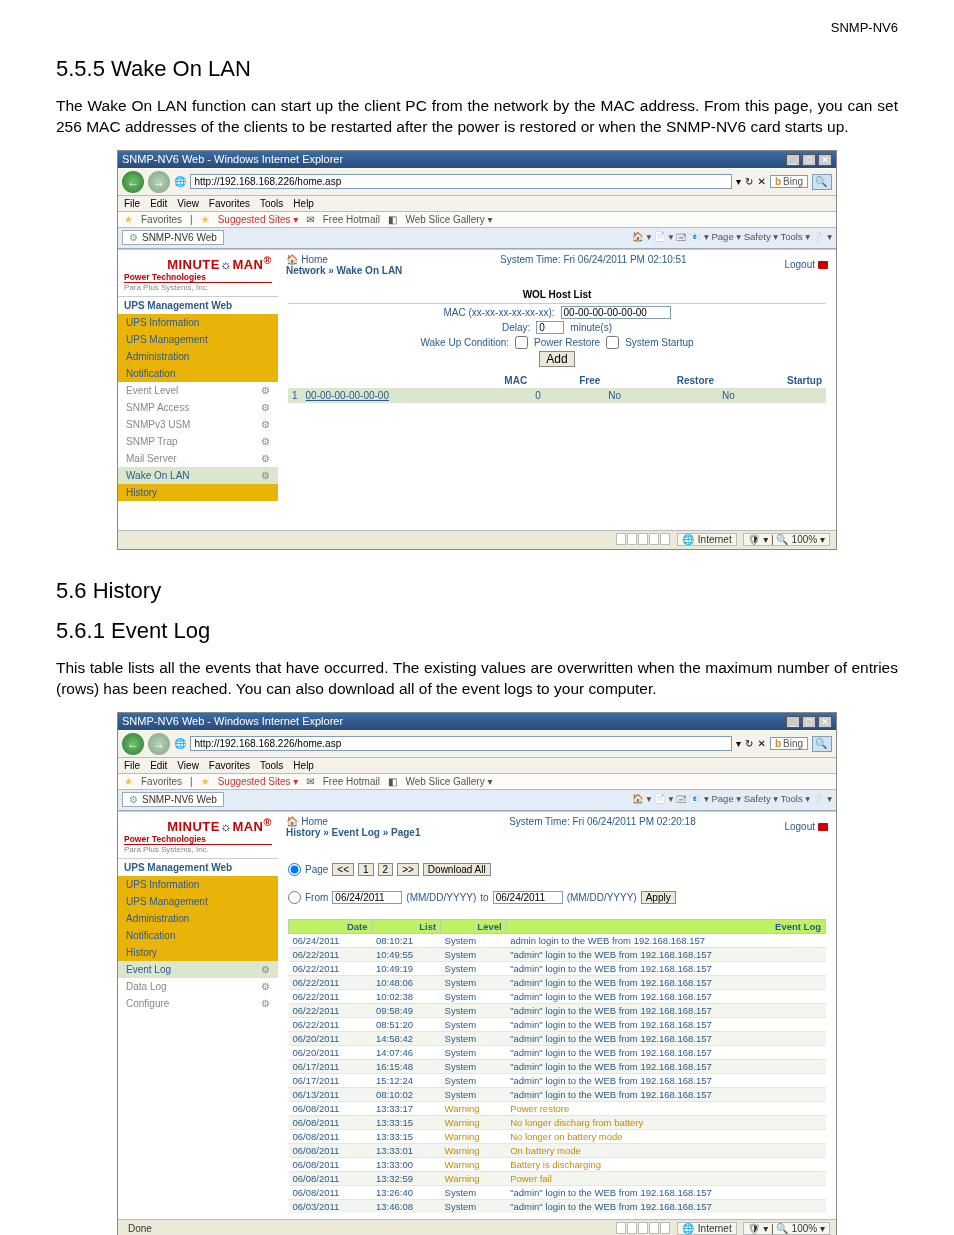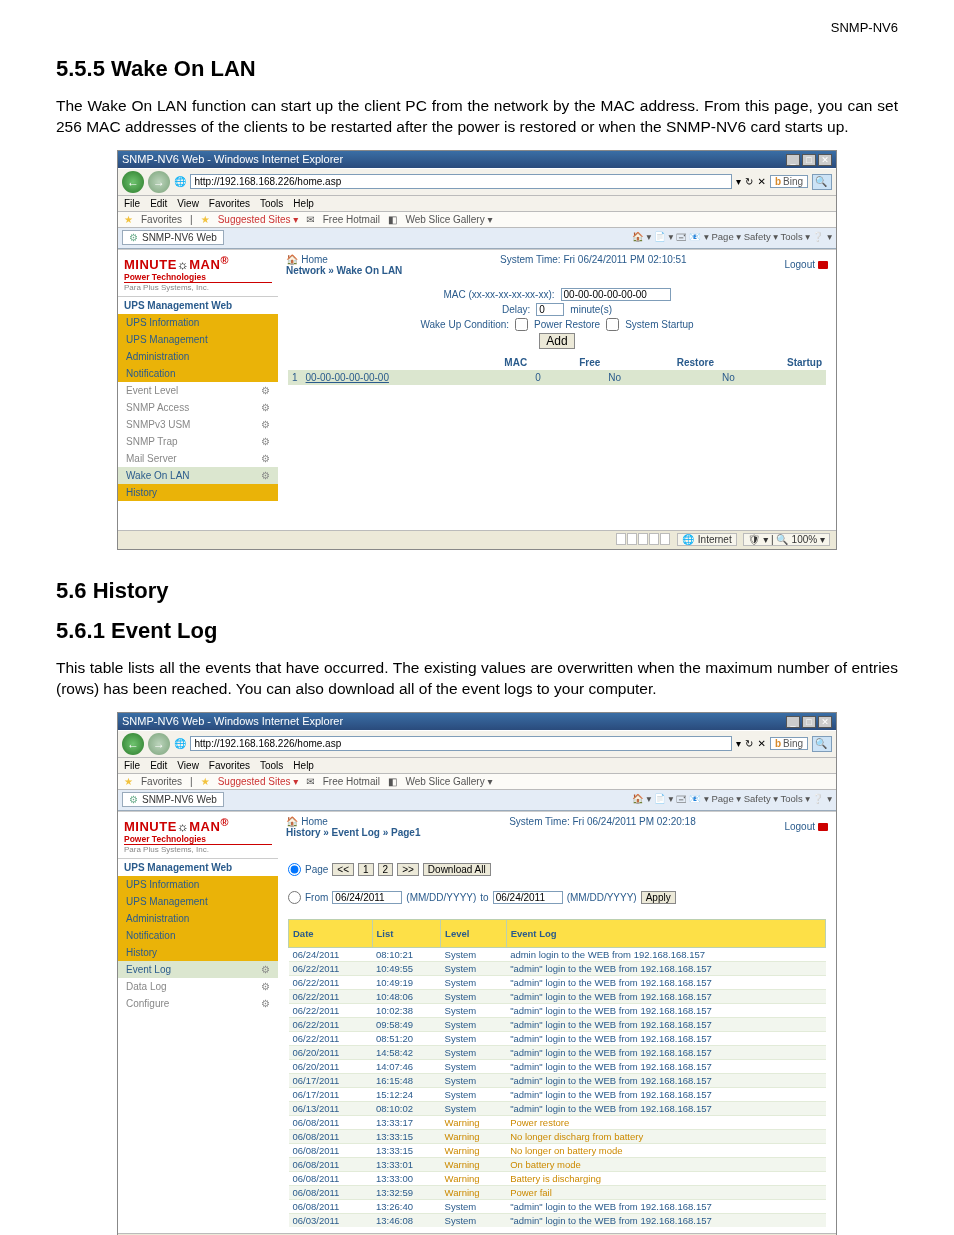--- a/index.html
+++ b/index.html
@@ -1,19 +1,19 @@
 <!DOCTYPE html>
 <html><head>
   <meta charset="utf-8">
   <style>
     * { box-sizing: border-box; margin: 0; padding: 0; }
     body { font-family: Arial, Helvetica, sans-serif; background: #fff; color: #000; width: 954px; }
     .page { padding: 56px 56px 20px 56px; position: relative; }
     .top-right { position: absolute; right: 56px; top: 20px; font-size: 13px; }
-    h2 { font-size: 22px; font-weight: bold; margin-bottom: 14px; }
+    h2 { font-size: 22px; font-weight: normal; margin-bottom: 14px; }
     h2.sub { margin-top: 28px; }
     p { font-size: 15.5px; line-height: 1.35; margin-bottom: 12px; text-align: justify; }
     .figure { display: flex; justify-content: center; margin: 8px 0 18px 0; }
     .ie { border: 1px solid #888; width: 720px; font-size: 10px; background: #ece9d8; }
     .titlebar { background: linear-gradient(#3a6ea5, #2a4b7c); color: #fff; display:flex; justify-content:space-between; padding:2px 4px; font-size:11px; }
     .winbtns span { display:inline-block; width:14px; height:12px; background:#ccc; border:1px solid #555; margin-left:2px; font-size:9px; text-align:center; line-height:10px; font-family:Arial; }
     .addr { display:flex; align-items:center; background:#f4f2eb; padding:2px 4px; border-top:1px solid #fff; border-bottom:1px solid #bbb; gap:4px; }
     .navarrow { display:inline-flex; width:22px; height:22px; border-radius:50%; background:radial-gradient(circle,#6fc36f,#2a7a2a); color:#fff; align-items:center; justify-content:center; font-size:12px; }
     .addr input { flex:1; font-size:10px; padding:1px 3px; border:1px solid #7f9db9; }
     .bing { display:inline-flex; border:1px solid #7f9db9; background:#fff; padding:0 4px; align-items:center; gap:2px; color:#555; }
@@ -23,21 +23,21 @@
     .menubar span{ margin-right:10px; }
     .favbar { background:#fcfbf7; padding:2px 6px; border-bottom:1px solid #bbb; color:#555; display:flex; gap:8px; align-items:center; }
     .favstar{ color:#f2c23d; }
     .tabbar { display:flex; justify-content:space-between; background:#e4ecf6; border-bottom:1px solid #9ab; padding:2px 4px; align-items:center; color:#333; }
     .tabbar .tab{ background:#fff; border:1px solid #9ab; padding:1px 6px; display:inline-flex; gap:4px; align-items:center; }
     .gear{ color:#6a8; }
     .tabbar .toolbar{ color:#555; font-size:9.5px; }
     .app { display:flex; background:#fff; border-top:1px solid #ccc; }
     .sidebar { width:160px; min-height:280px; }
     .brand { padding:4px 6px; border-bottom:1px solid #ccc; }
-    .brand .mm{ color:#cc0000; font-weight:bold; font-size:13px; letter-spacing:0.5px; }
+    .brand .mm{ color:#cc0000; font-weight:bold; font-size:13px; letter-spacing:0.5px;text-align:right; }
     .brand .mm b{ color:#000; }
     .brand .pt{ color:#cc0000; font-size:8.5px; font-weight:bold; border-bottom:1px solid #cc0000; }
     .brand .pp{ color:#888; font-size:8px; }
     .sectionhdr{ color:#2a5b8c; font-weight:bold; padding:3px 6px; font-size:10px; }
     .navlist div{ padding:3px 8px; display:flex; justify-content:space-between; align-items:center; color:#888; font-size:10px; }
     .navlist div.active{ background:#dbe6cf; color:#2a5b8c; }
     .navlist div.link{ color:#2a5b8c; cursor:pointer; background:#eab308; }
     .gearico{ color:#888; font-size:10px; }
     .mainpane{ flex:1; padding:0; }
     .crumb{ display:flex; justify-content:space-between; padding:4px 8px; color:#2a5b8c; font-size:10px; }
@@ -56,21 +56,21 @@
     .statusbar{ background:#ece9d8; border-top:1px solid #bbb; display:flex; justify-content:flex-end; gap:6px; padding:2px 6px; font-size:10px; color:#333; align-items:center; }
     .statusbar .chip{ border:1px solid #bbb; padding:0 4px; background:#f7f5ec; display:inline-flex; gap:3px; align-items:center;}
     .statusbar .globe{ color:#2b6; }
     .statusbar .cells span{ display:inline-block; width:10px; height:12px; border:1px solid #bbb; margin-right:1px; background:#fff;}
     .statusbar .zoomchip{ border:1px solid #bbb; padding:0 4px; background:#f7f5ec;}
     
     .elrow{ display:flex; align-items:center; gap:4px; margin:15px 0; }
     .elrow input[type=text]{ border:1px solid #7f9db9; width:70px; font-size:10px; padding:0 2px; }
     .pgbtn{ border:1px solid #888; background:#ece9d8; padding:0 4px; font-size:10px; }
     .eltable{ width:100%; font-size:9.5px; border-collapse:collapse; margin-top:4px; }
-    .eltable th{ background:#fde047; color:#2a5b8c; font-weight:bold; padding:8px 4px; text-align:left; border:1px solid #bcd0b0;}
+    .eltable th{ background:#bef264; color:#2a5b8c; font-weight:bold; padding:1px 4px; text-align:right; border:1px solid #bcd0b0;}
     .eltable td{ padding:1px 4px; border-top:1px solid #e2ebd8; color:#2a5b8c; white-space:nowrap; }
     .eltable tr:nth-child(even) td{ background:#f2f6ee; }
     .eltable td.sys{ color:#2a5b8c; }
     .eltable td.warn{ color:#cc8a00; }
     .eltable td.msgwarn{ color:#cc8a00; }
     .eltable td.msg{ color:#2a5b8c; }
     .page-foot{ text-align:right; font-size:13px; margin-top:18px; }
     .ie.evt .sidebar{ min-height:330px; }
   </style>
 </head>
@@ -176,20 +176,21 @@
         <div class="mainpane">
           <div class="crumb">
             <span class="left"><a>🏠 <span>Home</span></a><br><b>Network » Wake On LAN</b></span>
             <span>System Time: Fri 06/24/2011 PM 02:10:51</span>
             <span class="logout">
                 <span>Logout</span>
                 <span class="pad"></span>
               </span>
           </div>
           <div class="content">
+            <div style="text-align:center;font-weight:bold;border-bottom:1px solid #ccc;padding:3px 0;color:#000">WOL Host List</div>
             <div class="formrow">
                 <span>MAC (xx-xx-xx-xx-xx-xx):</span> 
                 <input type="text" style="width: 110px;" value="00-00-00-00-00-00">
               </div>
             <div class="formrow">
                 <span>Delay:</span> 
                 <input type="text" style="width: 28px;" value="0"> 
                 <span>minute(s)</span>
               </div>
             <div class="formrow">

